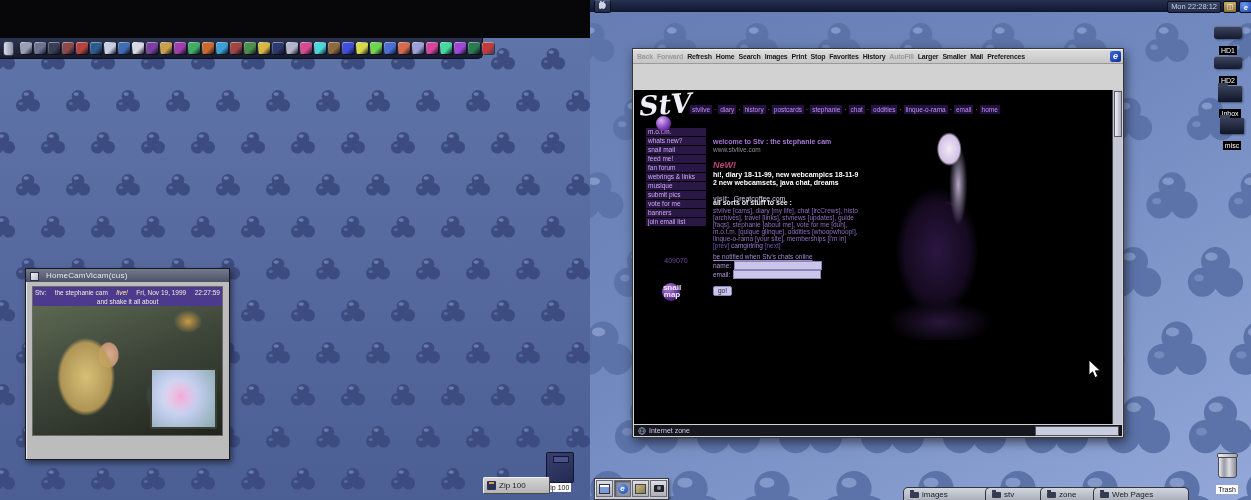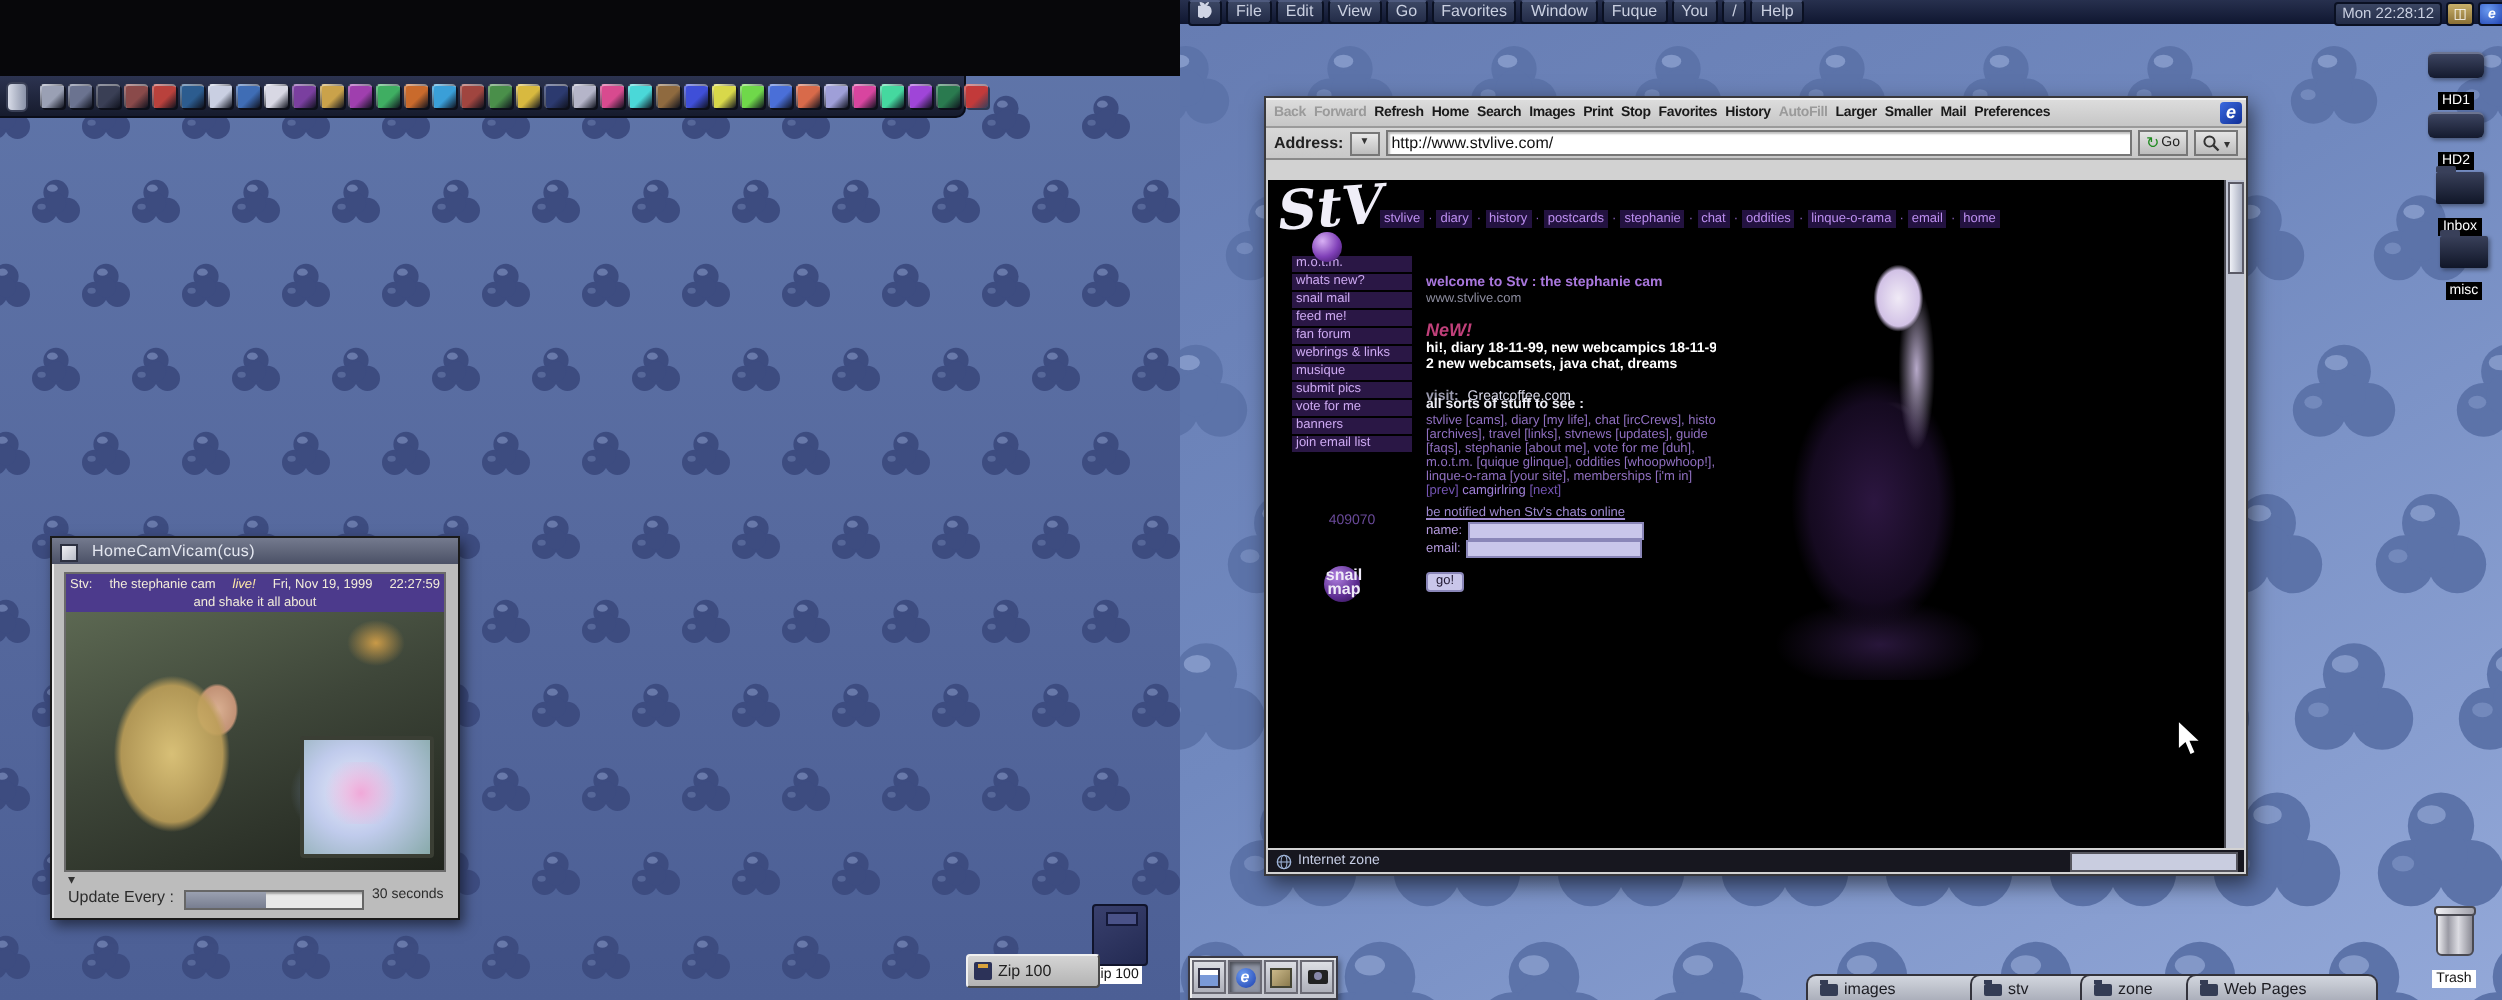--- a/index.html
+++ b/index.html
@@ -1298,28 +1298,20 @@
           <span>22:27:59</span>
         </div>
         <div>and shake it all about</div>
       </div>
       <div class="wc-photo">
         <div class="wc-monitor">
           <div class="wc-monitor-pink"></div>
         </div>
       </div>
     </div>
-    <div class="wc-bottom">
-      <span class="wc-tri">▾</span>
-      <span class="wc-ulabel">Update Every :</span>
-      <div class="wc-slider">
-          <div class="wc-slider-fill"></div>
-        </div>
-      <span class="wc-uvalue">30 seconds</span>
-    </div>
   </div>
 
   <div class="zip-disk">
       <div class="zip-slot"></div>
     </div>
   <div class="zip-label" style="left:544px;top:483px;">Zip 100</div>
   <div class="zip-btn">
     <span class="zip-btn-ic"></span>
     <span>Zip 100</span>
   </div>
@@ -1808,32 +1800,20 @@
           </svg></div>
       </div>
   </div>
 
   <div class="menubar">
     <span class="mb-item">
       <svg width="7" height="8" viewBox="0 0 10 12">
           <path d="M5 2c1-2 3-2 3-2s0 2-2 3c3-1 4 2 4 4s-2 5-4 5-1-1-2-1-0 1-2 1-4-3-4-5 1-5 4-4C1 2 1 0 1 0s3 0 4 2z" fill="#cfd4e4"></path>
         </svg>
     </span>
-    <span id="menubar-items" style="display:flex;gap:2px;">
-        <span class="mb-item">File</span>
-        <span class="mb-item">Edit</span>
-        <span class="mb-item">View</span>
-        <span class="mb-item">Go</span>
-        <span class="mb-item">Favorites</span>
-        <span class="mb-item">Window</span>
-        <span class="mb-item">Fuque</span>
-        <span class="mb-item">You</span>
-        <span class="mb-item">/</span>
-        <span class="mb-item">Help</span>
-      </span>
     <div class="mb-right">
       <span class="mb-chip">Mon 22:28:12</span>
       <span class="mb-ic" style="background:linear-gradient(180deg,#c8b06a,#8a6f34);color:#fff;">◫</span>
       <span class="mb-ic" style="background:radial-gradient(circle at 35% 30%,#6a9af0,#1c3fae);color:#fff;font-style:italic;font-weight:bold;">e</span>
     </div>
   </div>
 
   <div class="dicon" style="left:1207px;top:26px;width:42px;">
     <div class="disk"></div>
     <span class="dlabel">HD1</span>
@@ -1898,36 +1878,20 @@
         <span class="tbtn">Print</span>
         <span class="tbtn">Stop</span>
         <span class="tbtn">Favorites</span>
         <span class="tbtn">History</span>
         <span class="tbtn disabled">AutoFill</span>
         <span class="tbtn">Larger</span>
         <span class="tbtn">Smaller</span>
         <span class="tbtn">Mail</span>
         <span class="tbtn">Preferences</span>
         <span class="e-logo">e</span>
-    </div>
-    <div class="bw-addr">
-      <span class="addr-label">Address:</span>
-      <span class="addr-drop">▼</span>
-      <input class="addr-input" value="http://www.stvlive.com/" style="">
-      <span class="addr-go">
-          <span class="go-cyc">↻</span>
-          <span>Go</span>
-        </span>
-      <span class="addr-search">
-        <svg width="9" height="9" viewBox="0 0 12 12">
-            <circle cx="5" cy="5" r="3.4" fill="none" stroke="#333" stroke-width="1.3"></circle>
-            <line x1="7.6" y1="7.6" x2="11" y2="11" stroke="#333" stroke-width="1.6"></line>
-          </svg>
-        <span>▾</span>
-      </span>
     </div>
     <div class="bw-content">
       <div class="stv-ball"></div>
       <div class="stv-logo">StV</div>
       <div class="site-nav" id="site-nav">
           <span class="nav-item">stvlive</span>
           <span class="nav-sep">·</span>
           <span class="nav-item">diary</span>
           <span class="nav-sep">·</span>
           <span class="nav-item">history</span>

